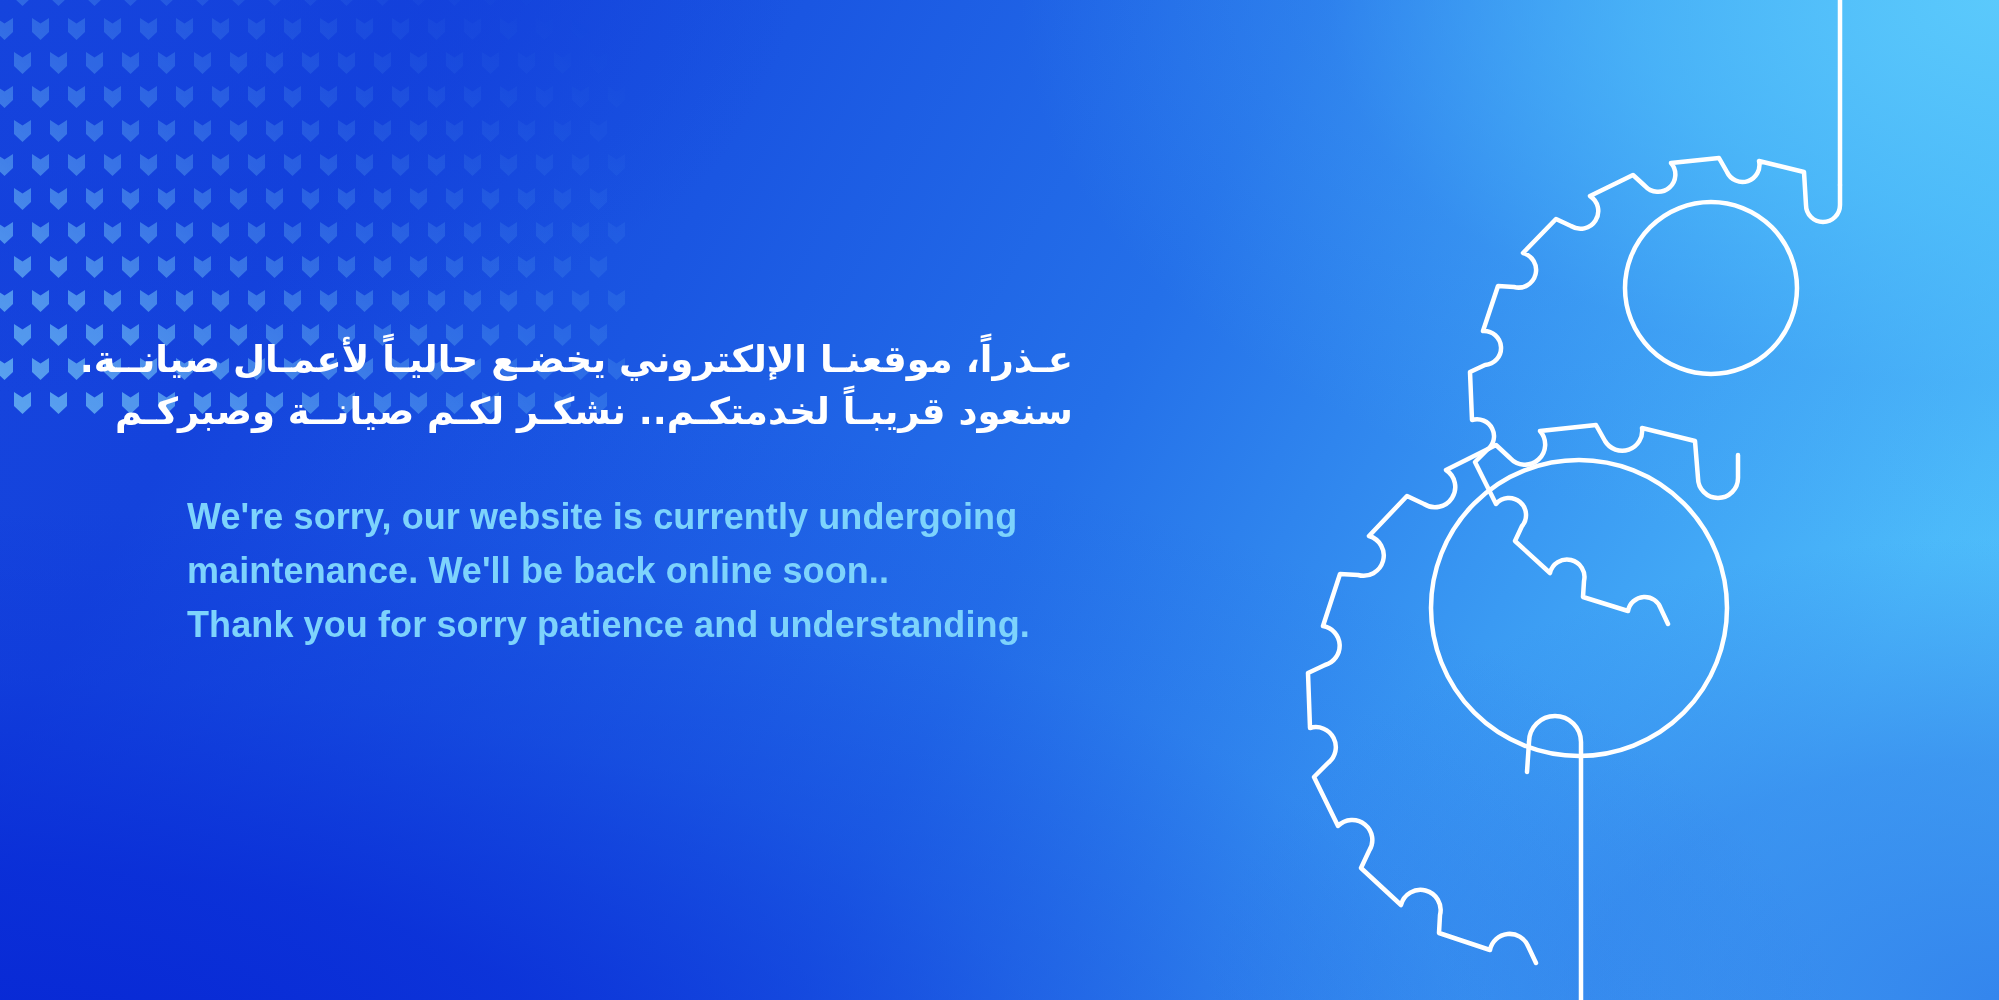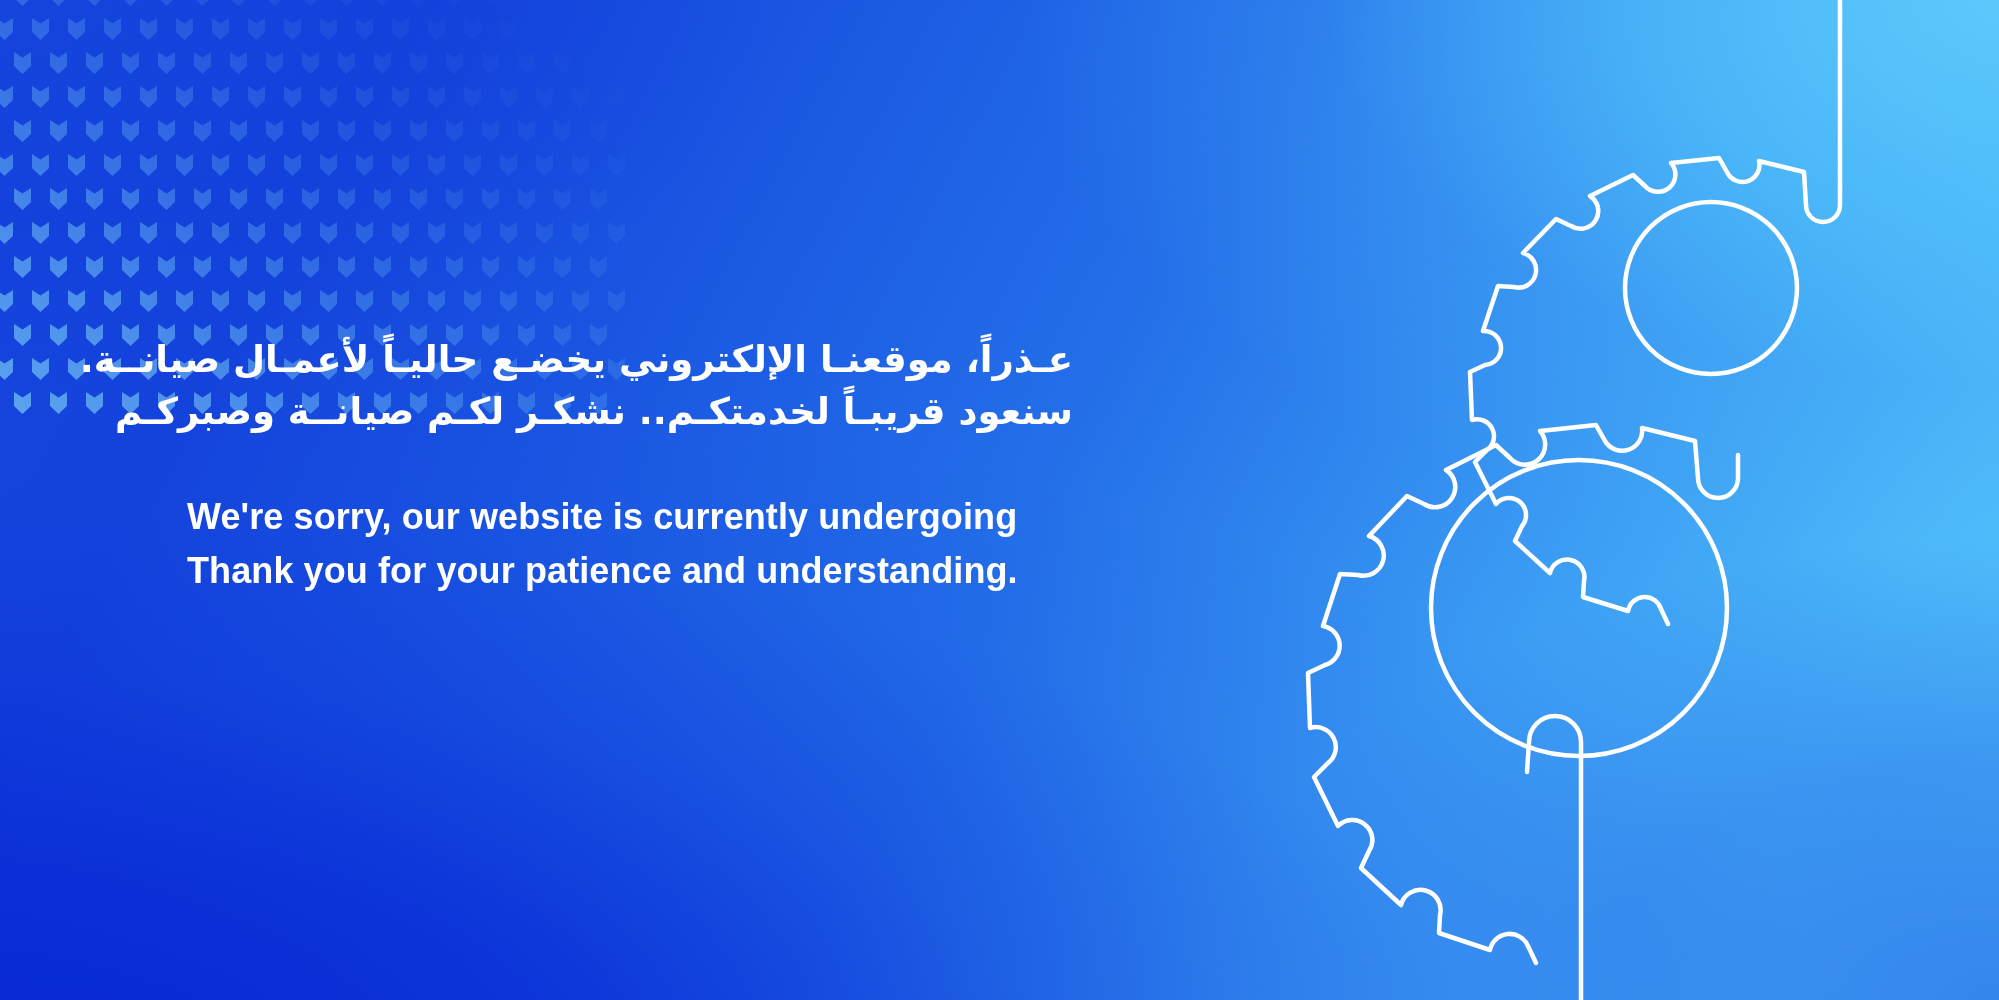--- a/index.html
+++ b/index.html
@@ -120,21 +120,21 @@
   .en-block {
     margin-top: 52px;
   }
   .en-line {
     font-family: "Liberation Sans", "DejaVu Sans", sans-serif;
     font-size: 36px;
     font-weight: 700;
     line-height: 54px;
     letter-spacing: 0.1px;
     white-space: nowrap;
-    color: #ffffff;
+    color: #7dd3fc;
   }
 </style>
 </head>
 <body>
 
 <div id="stage">
 
   <div class="bg-base"></div>
   <div class="bg-topright"></div>
   <div class="bg-bottomright"></div>
@@ -288,18 +288,19 @@
 
   <div class="copy">
 
     <div class="ar-block">
       <div class="ar-line">عـذراً، موقعنـا الإلكتروني يخضـع حاليـاً لأعمـال صيانــة.</div>
       <div class="ar-line">سنعود قريبـاً لخدمتكـم.. نشكـر لكـم صيانــة وصبركـم</div>
     </div>
 
     <div class="en-block">
       <div class="en-line">We're sorry, our website is currently undergoing</div>
-      <div class="en-line">Thank you for your patience and understanding.</div>
+      <div class="en-line">maintenance. We'll be back online soon..</div>
+      <div class="en-line">Thank you for sorry patience and understanding.</div>
     </div>
 
   </div>
 
 </div>
 
 </body></html>

